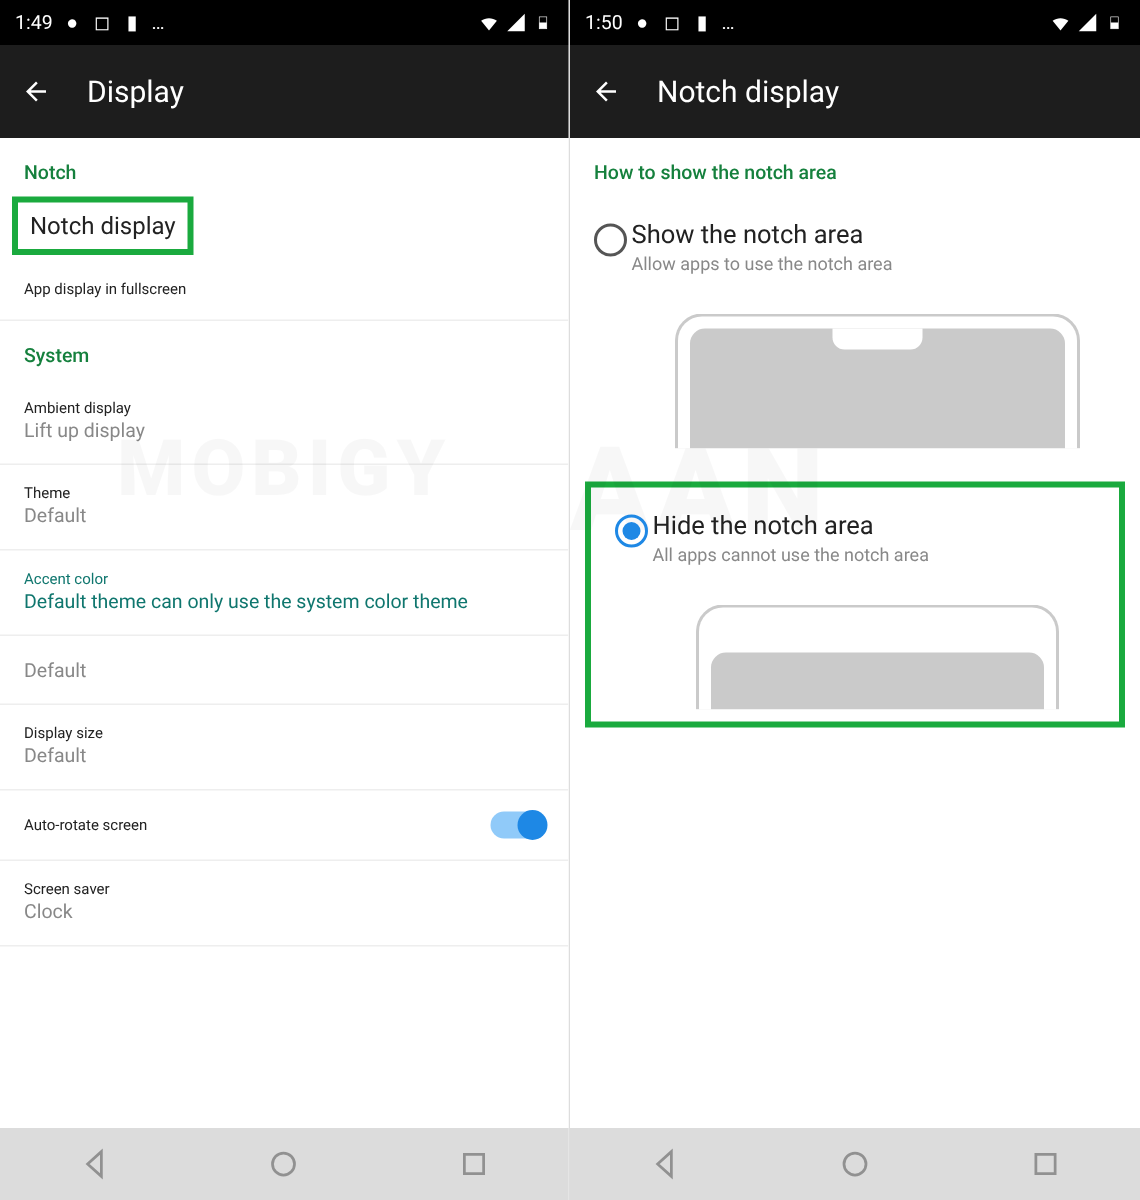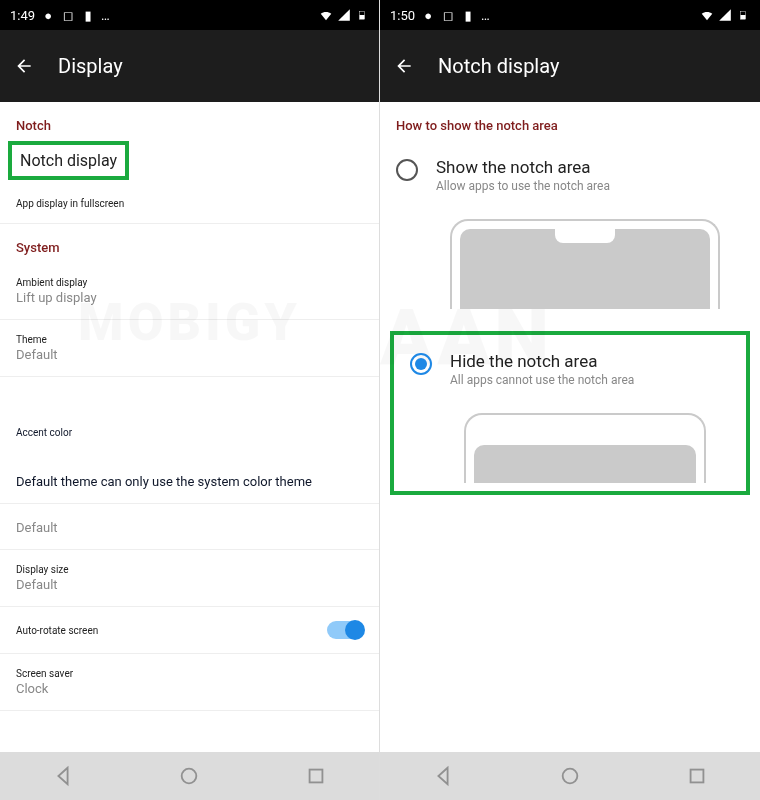--- a/index.html
+++ b/index.html
@@ -3,37 +3,37 @@
   <meta charset="utf-8">
   <style>
     * { margin: 0; padding: 0; box-sizing: border-box; font-family: -apple-system, Roboto, sans-serif; }
     body { background: #ffffff; display: flex; width: 760px; height: 800px; }
     .phone { width: 380px; height: 800px; display: flex; flex-direction: column; position: relative; background: #fff; }
     .phone-left { border-right: 1px solid #ddd; }
     .statusbar { height: 30px; background: #000; color: #fff; display: flex; align-items: center; justify-content: space-between; padding: 0 10px; font-size: 13px; }
     .sbar-left { display: flex; align-items: center; gap: 6px; }
     .sbar-right { display: flex; align-items: center; gap: 4px; }
     .sbar-ico { width: 14px; height: 14px; display: inline-flex; align-items: center; justify-content: center; }
-    .header { height: 72px; background: #1d1d1d; color: #fff; display: flex; align-items: center; padding: 0 14px; gap: 24px; }
+    .header { height: 62px; background: #1d1d1d; color: #fff; display: flex; align-items: center; padding: 0 14px; gap: 24px; }
     .back-arrow { width: 20px; height: 20px; }
     .header-title { font-size: 20px; font-weight: 400; }
     .content { flex: 1; overflow: hidden; background: #fff; position: relative; }
-    .section-label { color: #7f1d1d; font-size: 13px; padding: 16px 16px 8px 16px; font-weight: 500; }
+    .section-label { color: #15803d; font-size: 13px; padding: 16px 16px 8px 16px; font-weight: 500; }
     .item { padding: 14px 16px; border-bottom: 1px solid #eee; }
     .item-title { font-size: 10px; color: #222; }
     .item-sub { font-size: 13px; color: #888; margin-top: 2px; }
-    .item.disabled .item-title, .item.disabled .item-sub { color: #0f172a; margin-top: 36px; }
+    .item.disabled .item-title, .item.disabled .item-sub { color: #0f766e; }
     .item-row { display: flex; align-items: center; justify-content: space-between; }
     .toggle { width: 36px; height: 18px; background: #90caf9; border-radius: 9px; position: relative; }
     .toggle::after { content: ""; position: absolute; width: 20px; height: 20px; background: #1e88e5; border-radius: 50%; right: -2px; top: -1px; }
     .highlight-box { border: 4px solid #1aaa3e; display: inline-block; margin: 0 8px 4px 8px; padding: 6px 8px; }
     .highlight-box .item-title { font-size: 16px; }
     .navbar { height: 48px; background: #dcdcdc; display: flex; align-items: center; justify-content: space-around; }
     .nav-btn { width: 22px; height: 22px; opacity: 0.55; }
-    .radio-item { display: flex; padding: 16px; gap: 18px; align-items: flex-start; }
+    .radio-item { display: flex; padding: 16px; gap: 3px; align-items: flex-start; }
     .radio-circle { width: 22px; height: 22px; border: 2px solid #555; border-radius: 50%; flex-shrink: 0; margin-top: 2px; position: relative; }
     .radio-circle.selected { border-color: #1e88e5; }
     .radio-circle.selected::after { content: ""; position: absolute; width: 12px; height: 12px; background: #1e88e5; border-radius: 50%; top: 3px; left: 3px; }
     .radio-text .t1 { font-size: 17px; color: #222; }
     .radio-text .t2 { font-size: 12px; color: #888; margin-top: 2px; }
     .phone-preview { margin: 10px 40px 0 70px; height: 90px; border: 2px solid #cacaca; border-bottom: none; border-radius: 18px 18px 0 0; background: #fff; position: relative; overflow: hidden; }
     .preview-fill { position: absolute; top: 8px; left: 8px; right: 8px; bottom: 0; background: #cacaca; border-radius: 10px 10px 0 0; }
     .preview-notch { position: absolute; top: 8px; left: 50%; transform: translateX(-50%); width: 60px; height: 14px; background: #fff; z-index: 2; border-radius: 0 0 8px 8px; }
     .preview2-top { position: absolute; top: 30px; left: 8px; right: 8px; bottom: 0; background: #cacaca; border-radius: 10px 10px 0 0; }
     .highlight-big { border: 4px solid #1aaa3e; margin: 22px 10px; padding-bottom: 8px; }

